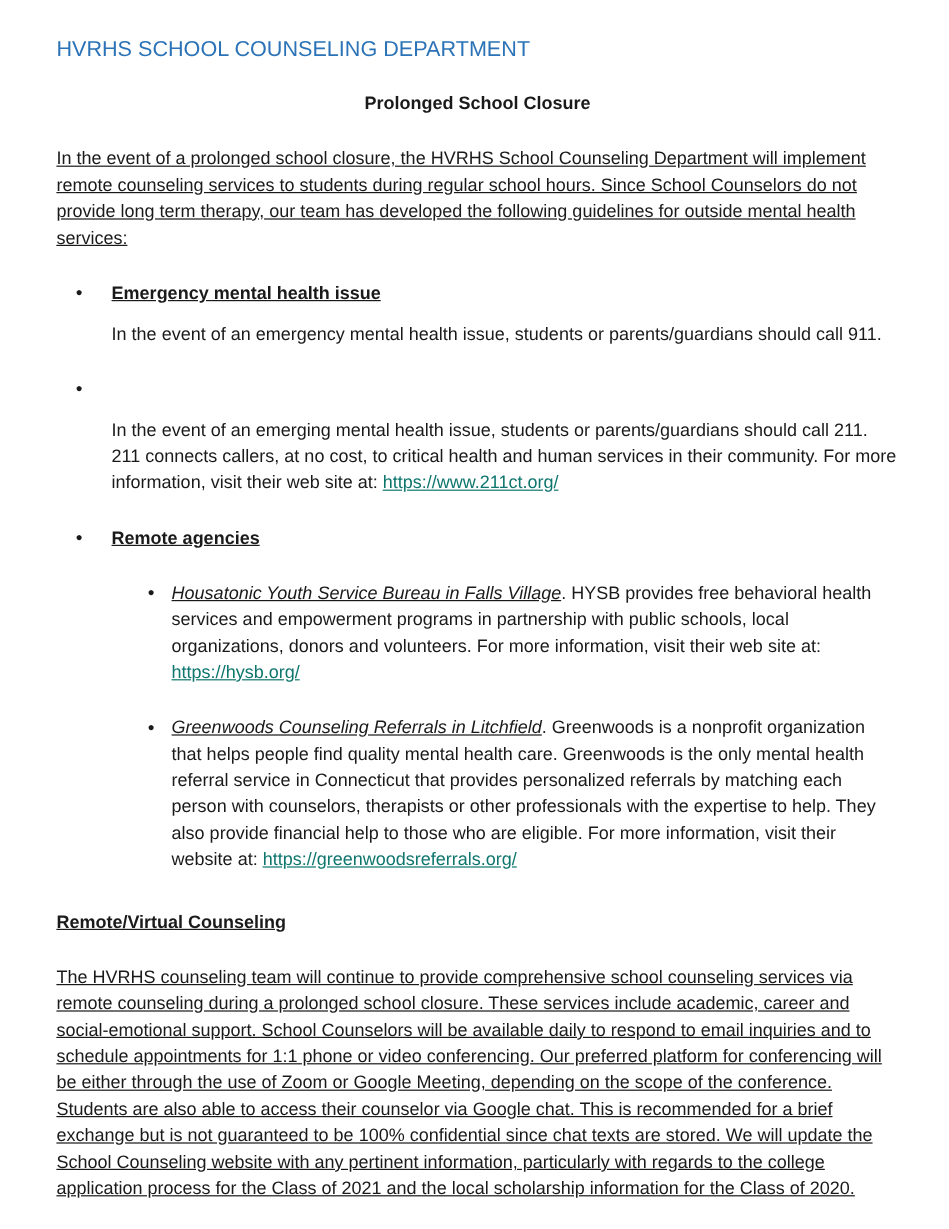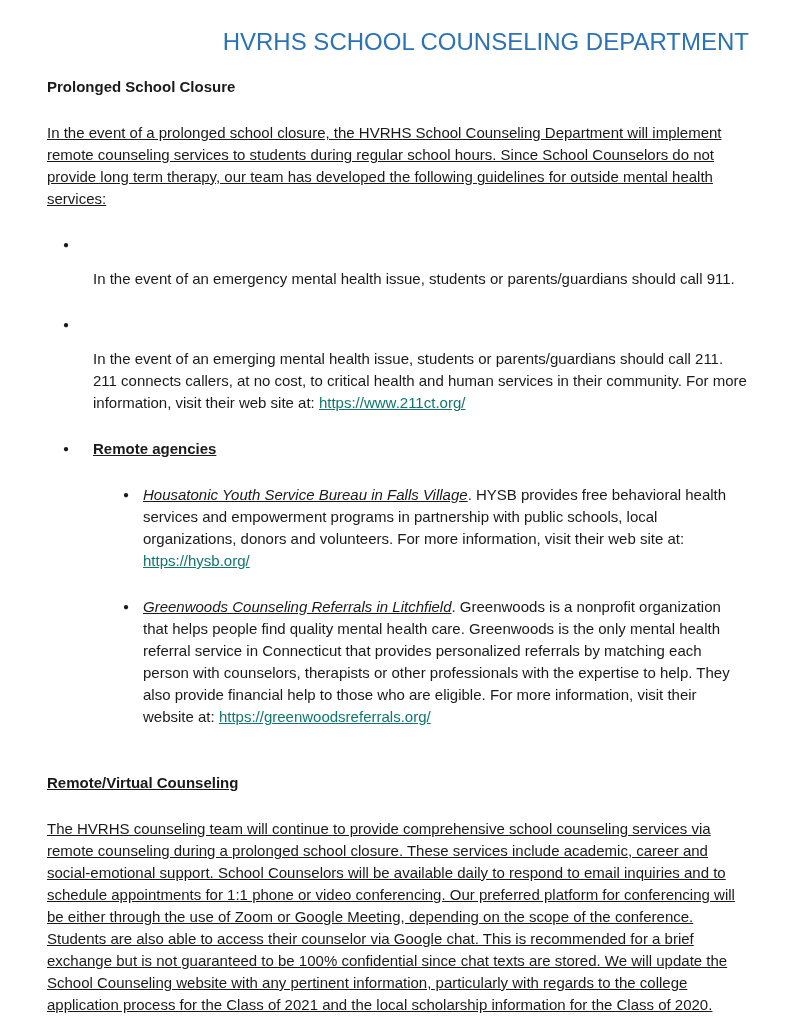--- a/index.html
+++ b/index.html
@@ -18,27 +18,28 @@
   }
   .page {
     box-sizing: border-box;
     width: 791px;
     height: 1024px;
     padding: 30px 42px 0 47px;
     background: #ffffff;
     overflow: hidden;
   }
   .doc-title {
-    text-align: right;
+    text-align: left;
     color: #2b73b6;
-    font-size: 24px;
+    font-size: 18px;
     line-height: 23px;
     font-weight: 400;
   }
   .doc-subtitle {
+    text-align: center;
     font-weight: bold;
     margin-top: 23px;
   }
   p { margin: 0; }
   .para { margin-top: 24px; text-decoration: underline; }
   
   .b1 {
     display: flex;
     margin-left: 16px;
     margin-top: 24px;
@@ -69,40 +70,41 @@
     font-size: 10px;
     line-height: 22px;
   }
   .b2-lead {
     text-decoration: underline;
     font-style: italic;
   }
   .section-head {
     font-weight: bold;
     text-decoration: underline;
-    margin-top: 44px;
+    margin-top: 30px;
   }
   a.doclink {
     color: #0f766e;
     text-decoration: underline;
     cursor: pointer;
   }
 </style>
 </head>
 <body>
 
 <div class="page">
 
   <div class="doc-title">HVRHS SCHOOL COUNSELING DEPARTMENT</div>
   <div class="doc-subtitle">Prolonged School Closure</div>
 
   <p class="para">In the event of a prolonged school closure, the HVRHS School Counseling Department will implement remote counseling services to students during regular school hours. Since School Counselors do not provide long term therapy, our team has developed the following guidelines for outside mental health services:</p>
 
   <div class="b1">
     <span class="dot">●</span>
+    <span class="b1-head">Emergency mental health issue</span>
   </div>
   <p class="indent1">In the event of an emergency mental health issue, students or parents/guardians should call 911.</p>
 
   <div class="b1">
     <span class="dot">●</span>
   </div>
   <p class="indent1"><span>In the event of an emerging mental health issue, students or parents/guardians should call 211. 211 connects callers, at no cost, to critical health and human services in their community. For more information, visit their web site at: </span><a class="doclink">https://www.211ct.org/</a></p>
 
   <div class="b1">
     <span class="dot">●</span>

